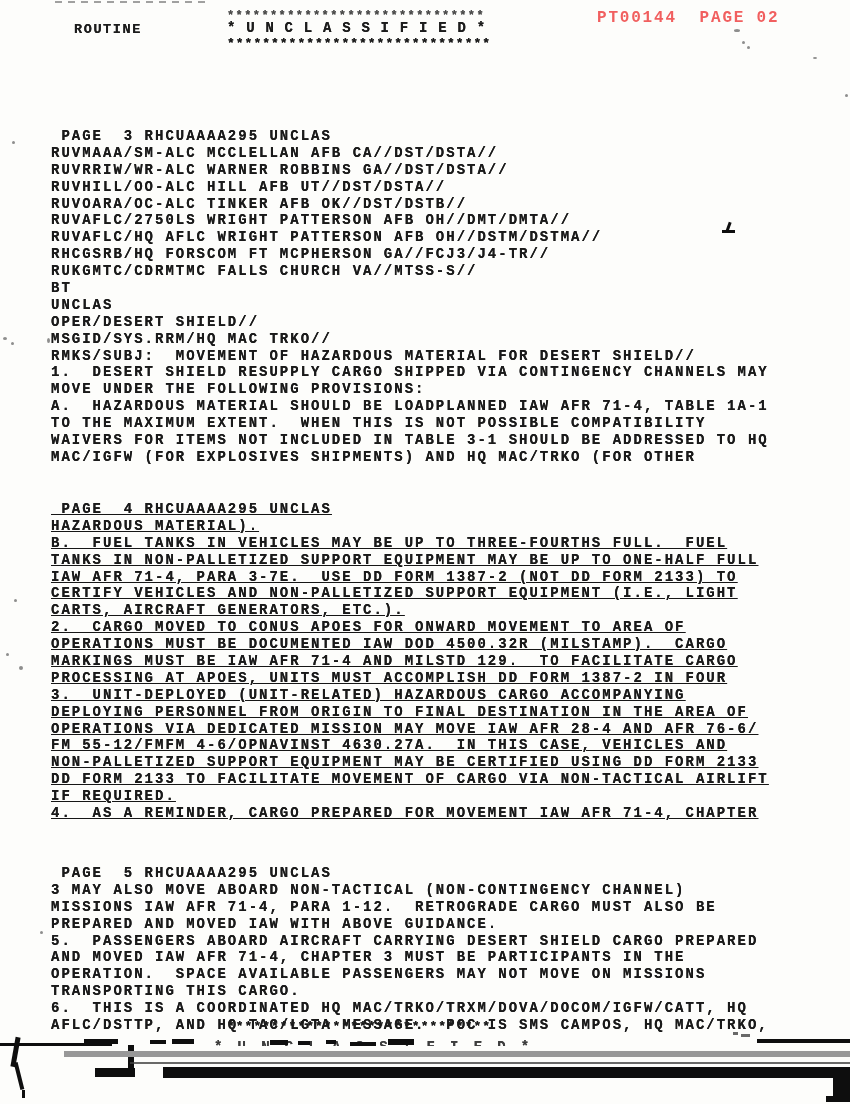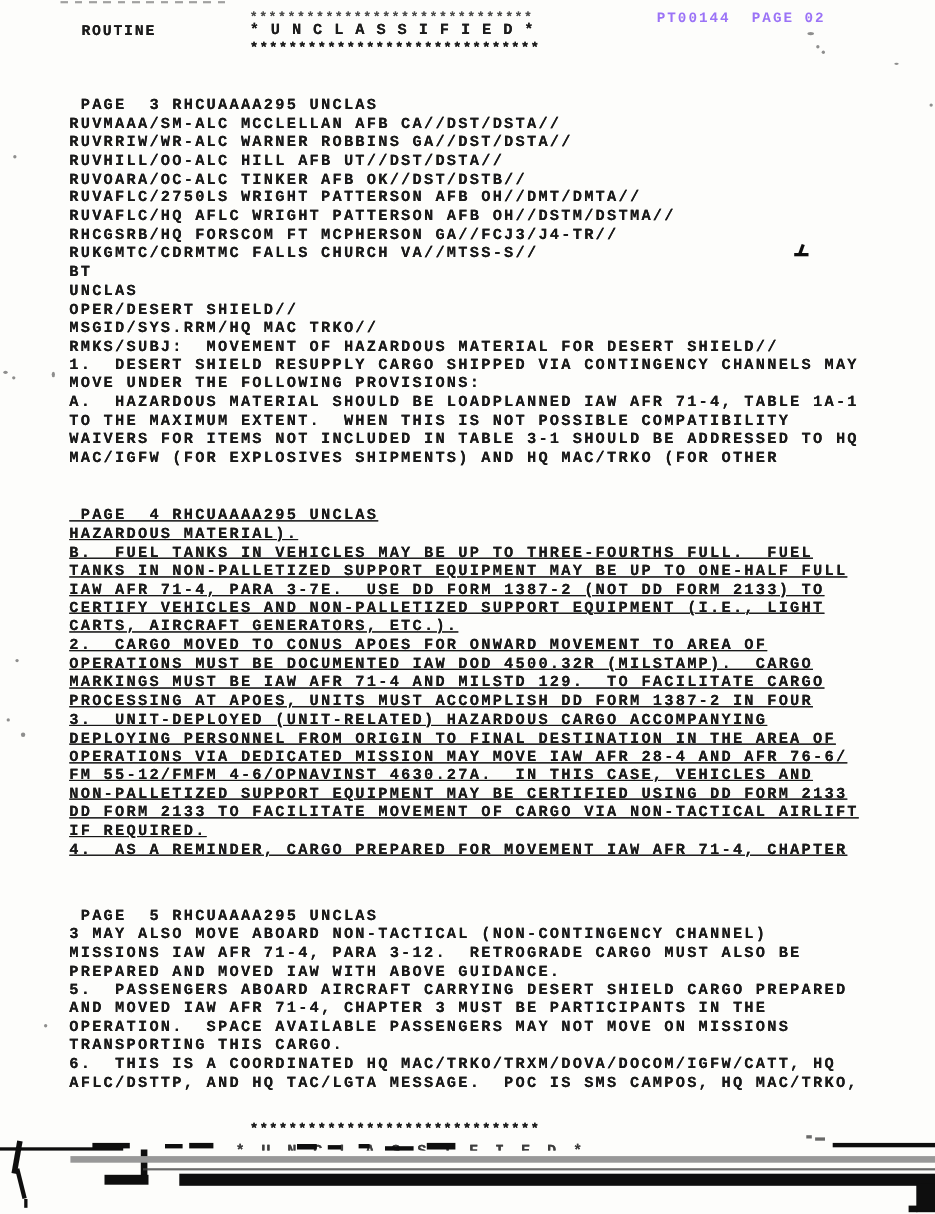--- a/index.html
+++ b/index.html
@@ -5,21 +5,21 @@
   html,body{margin:0;padding:0;background:#e8e8e6;}
   .page{
     position:relative;
     width:850px;height:1104px;
     background:#fdfdfb;
     overflow:hidden;
     font-family:"Liberation Mono","DejaVu Sans Mono",monospace;
     color:#161616;
   }
   
-  .tblock{position:absolute;left:63px;}
+  .tblock{position:absolute;left:51px;margin-top:40px;}
   .tline{
     white-space:pre;
     font-size:14px;
     font-weight:700;
     letter-spacing:2px;
     line-height:16.9px;
     height:16.9px;
     color:#1a1a1a;
     text-shadow:0 0 .5px #222;
   }
@@ -27,21 +27,21 @@
     position:absolute;
     white-space:pre;
     font-weight:700;
     color:#1c1c1c;
     text-shadow:0 0 .5px #222;
   }
   .stars-top{left:227px;top:9px;font-size:12px;letter-spacing:1.4px;opacity:.78;}
   .routine{left:74px;top:22px;font-size:13.5px;letter-spacing:1.6px;}
   .classif{left:227px;top:20px;font-size:14px;letter-spacing:1.2px;}
   .stars-mid{left:227px;top:36px;font-size:13px;letter-spacing:1px;}
-  .pageref{left:597px;top:9px;font-size:13px;letter-spacing:1.8px;color:#8b5cf6;text-shadow:none;opacity:.85;}
+  .pageref{left:597px;top:9px;font-size:16px;letter-spacing:1.8px;color:#ef4444;text-shadow:none;opacity:.85;}
   .stars-footer{left:227px;top:1019px;font-size:13px;letter-spacing:1px;}
   .clipline{
     left:214px;top:1039px;
     font-size:14px;letter-spacing:3.4px;
     height:7px;overflow:hidden;
     opacity:.85;
   }
   
   .art{position:absolute;background:#0e0e0e;}
   .art-gray{background:#989898;}
@@ -107,21 +107,21 @@
       <div class="tline">OPERATIONS VIA DEDICATED MISSION MAY MOVE IAW AFR 28-4 AND AFR 76-6/</div>
       <div class="tline">FM 55-12/FMFM 4-6/OPNAVINST 4630.27A.  IN THIS CASE, VEHICLES AND</div>
       <div class="tline">NON-PALLETIZED SUPPORT EQUIPMENT MAY BE CERTIFIED USING DD FORM 2133</div>
       <div class="tline">DD FORM 2133 TO FACILITATE MOVEMENT OF CARGO VIA NON-TACTICAL AIRLIFT</div>
       <div class="tline">IF REQUIRED.</div>
       <div class="tline">4.  AS A REMINDER, CARGO PREPARED FOR MOVEMENT IAW AFR 71-4, CHAPTER</div>
     </div>
   <div class="tblock" style="top:825px;">
       <div class="tline"> PAGE  5 RHCUAAAA295 UNCLAS</div>
       <div class="tline">3 MAY ALSO MOVE ABOARD NON-TACTICAL (NON-CONTINGENCY CHANNEL)</div>
-      <div class="tline">MISSIONS IAW AFR 71-4, PARA 3-12.  RETROGRADE CARGO MUST ALSO BE</div>
+      <div class="tline">MISSIONS IAW AFR 71-4, PARA 1-12.  RETROGRADE CARGO MUST ALSO BE</div>
       <div class="tline">PREPARED AND MOVED IAW WITH ABOVE GUIDANCE.</div>
       <div class="tline">5.  PASSENGERS ABOARD AIRCRAFT CARRYING DESERT SHIELD CARGO PREPARED</div>
       <div class="tline">AND MOVED IAW AFR 71-4, CHAPTER 3 MUST BE PARTICIPANTS IN THE</div>
       <div class="tline">OPERATION.  SPACE AVAILABLE PASSENGERS MAY NOT MOVE ON MISSIONS</div>
       <div class="tline">TRANSPORTING THIS CARGO.</div>
       <div class="tline">6.  THIS IS A COORDINATED HQ MAC/TRKO/TRXM/DOVA/DOCOM/IGFW/CATT, HQ</div>
       <div class="tline">AFLC/DSTTP, AND HQ TAC/LGTA MESSAGE.  POC IS SMS CAMPOS, HQ MAC/TRKO,</div>
     </div>
 
   <div class="hdr stars-footer">******************************</div>

